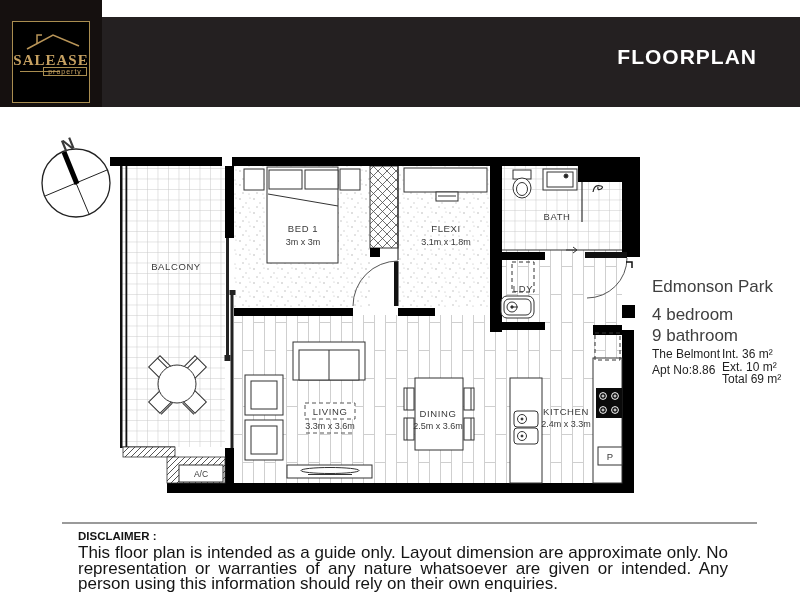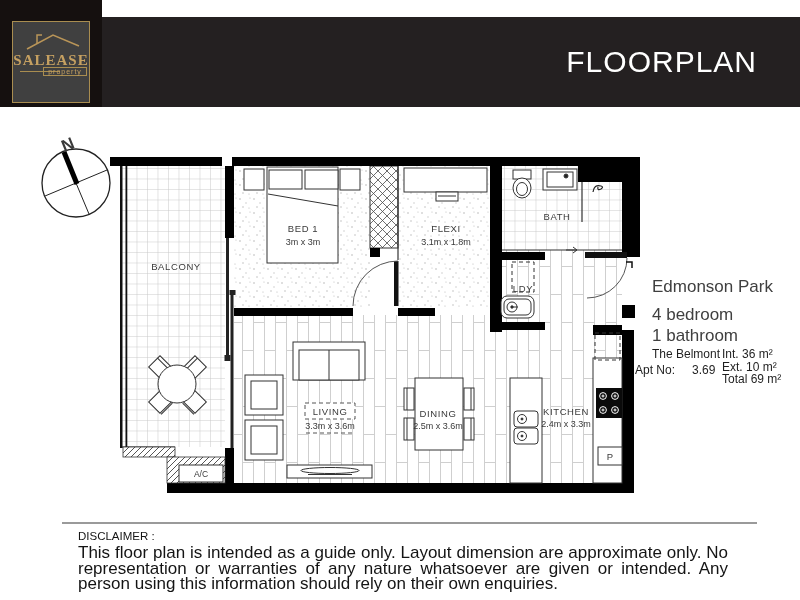--- a/index.html
+++ b/index.html
@@ -1,34 +1,34 @@
 <!DOCTYPE html>
 <html><head>
 <meta charset="utf-8">
 <style>
   html,body{margin:0;padding:0;}
   body{width:800px;height:600px;position:relative;background:#ffffff;overflow:hidden;
        font-family:"Liberation Sans", sans-serif;}
   .abs{position:absolute;}
   
   #header-bar{left:0;top:17px;width:800px;height:90px;background:#242021;}
-  #floorplan-title{top:45px;right:43px;color:#ffffff;font-size:30px;font-weight:normal;letter-spacing:1px;}
+  #floorplan-title{top:45px;right:43px;color:#ffffff;font-size:21px;font-weight:bold;letter-spacing:1px;}
   #logo-box{left:0;top:0;width:102px;height:107px;background:#15100f;}
-  #logo-frame{left:12px;top:21px;width:76px;height:80px;border:1.5px solid #a98d50;background:#404040;}
+  #logo-frame{left:12px;top:21px;width:76px;height:80px;border:1.5px solid #a98d50;background:#000000;}
   #logo-name{left:0;top:30px;width:76px;text-align:center;color:#c5a061;font-weight:bold;
              font-size:15px;letter-spacing:1px;font-family:"Liberation Serif",serif;}
   #logo-underline{left:7px;top:49px;width:40px;height:1px;background:#a98d50;}
   #logo-tagline{left:30px;top:45px;width:42px;text-align:center;color:#c5a061;font-size:7px;
                 border:0.5px solid #a98d50;letter-spacing:1px;}
   
   .detail-lg{color:#3f3f3f;font-size:17px;}
   .detail-sm{color:#1f1f1f;font-size:12px;text-align:right;}
   
   #disclaimer-rule{left:62px;top:522px;width:695px;height:1.5px;background:#9a9a9a;}
-  #disclaimer-heading{left:78px;top:530px;font-size:11.5px;font-weight:normal;color:#141414;}
+  #disclaimer-heading{left:78px;top:530px;font-size:11.5px;font-weight:bold;color:#141414;}
   #disclaimer-body{left:78px;top:545px;width:650px;font-size:17px;line-height:15.5px;
                    color:#141414;text-align:justify;}
   svg text{font-family:"Liberation Sans",sans-serif;fill:#3a3a3a;}
   .roomname{font-size:9.5px;letter-spacing:0.6px;}
   .roomdims{font-size:9px;}
 </style>
 </head>
 <body>
 
 <div class="abs" id="header-bar"></div>
@@ -295,23 +295,23 @@
   <text class="roomname" x="438" y="417" text-anchor="middle">DINING</text>
   <text class="roomdims" x="438" y="429" text-anchor="middle">2.5m x 3.6m</text>
   <text class="roomname" x="566" y="415" text-anchor="middle">KITCHEN</text>
   <text class="roomdims" x="566" y="427" text-anchor="middle">2.4m x 3.3m</text>
   <text x="201" y="477" text-anchor="middle" font-size="8.5">A/C</text>
   <text x="610" y="460" text-anchor="middle" font-size="9.5">P</text>
 </svg>
 
 <div class="abs detail-lg" style="left:652px;top:277px">Edmonson Park</div>
 <div class="abs detail-lg" style="left:652px;top:305px">4 bedroom</div>
-<div class="abs detail-lg" style="left:652px;top:326px">1 bathroom</div>
+<div class="abs detail-lg" style="left:652px;top:326px">9 bathroom</div>
 <div class="abs detail-sm" style="left:652px;top:347px">The Belmont</div>
-<div class="abs detail-sm" style="left:635px;top:363px">Apt No:</div>
-<div class="abs detail-sm" style="left:692px;top:363px">3.69</div>
+<div class="abs detail-sm" style="left:652px;top:363px">Apt No:</div>
+<div class="abs detail-sm" style="left:692px;top:363px">8.86</div>
 <div class="abs detail-sm" style="left:722px;top:347px">Int. 36 m²</div>
 <div class="abs detail-sm" style="left:722px;top:359.5px">Ext. 10 m²</div>
 <div class="abs detail-sm" style="left:722px;top:372px">Total 69 m²</div>
 
 <div class="abs" id="disclaimer-rule"></div>
 <div class="abs" id="disclaimer-heading">DISCLAIMER :</div>
 <div class="abs" id="disclaimer-body">This floor plan is intended as a guide only. Layout dimension are approximate only. No representation or warranties of any nature whatsoever are given or intended. Any person using this information should rely on their own enquiries.</div>
 
 </body></html>

